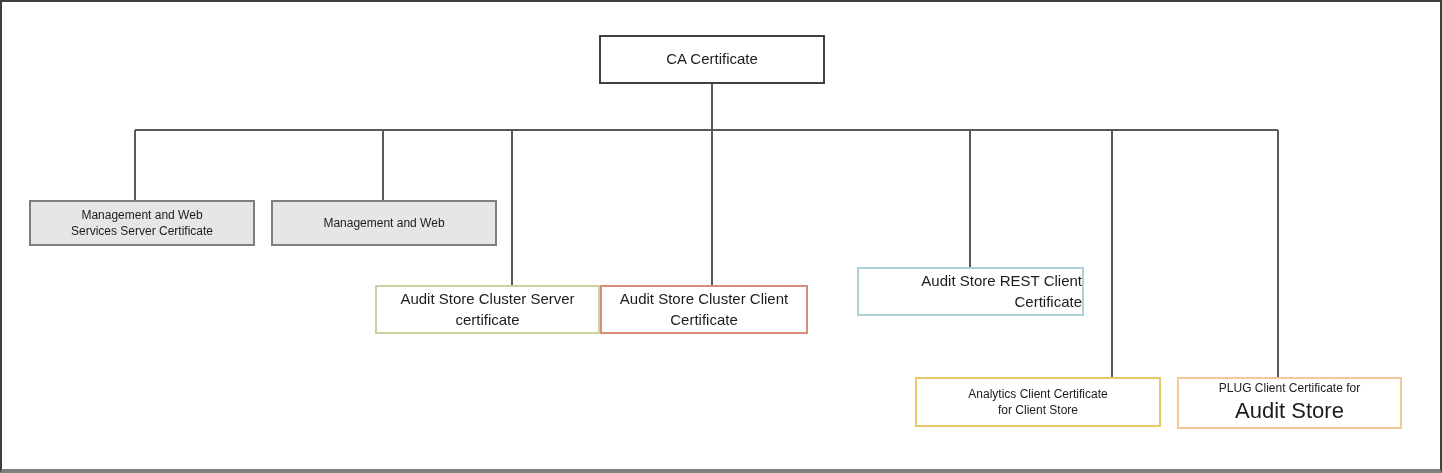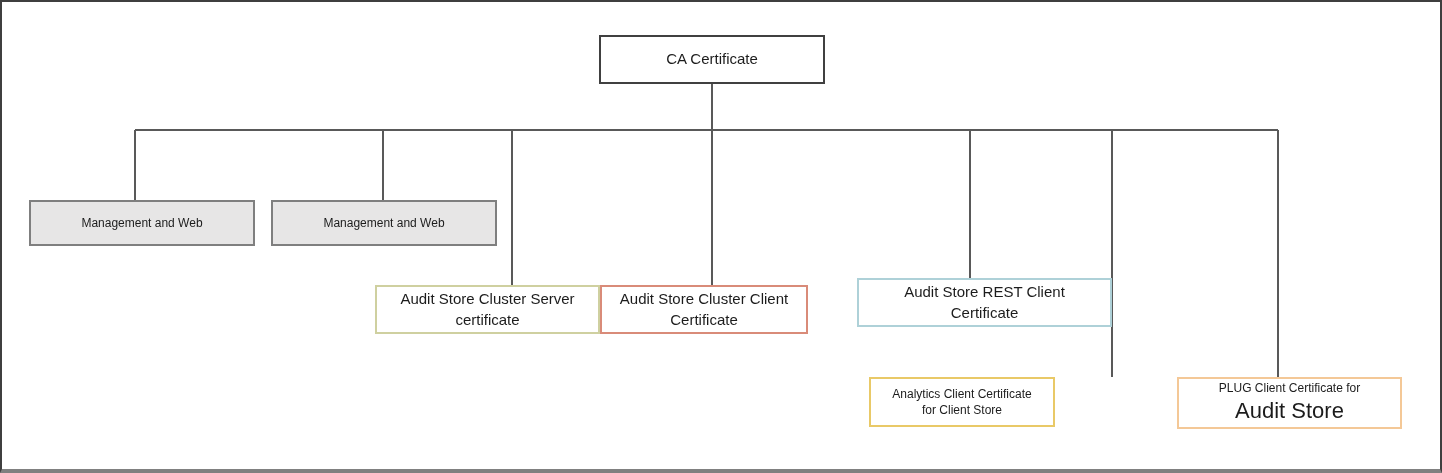--- a/index.html
+++ b/index.html
@@ -52,42 +52,43 @@
       <path d="M1276,128 L1276,375"></path>
     </g>
   </svg>
 
   <div class="node fs15" style="left: 597px; top: 33px; width: 226px; height: 49px; border-color: rgb(64, 64, 64); background-color: rgb(255, 255, 255);">
     <span class="l1">CA Certificate</span>
   </div>
 
   <div class="node fs14" style="left: 27px; top: 198px; width: 226px; height: 46px; border-color: rgb(127, 127, 127); background-color: rgb(231, 230, 230);">
     <span class="l1">Management and Web</span>
+    <span class="l2">Services Server Certificate</span>
   </div>
 
   <div class="node fs14" style="left: 269px; top: 198px; width: 226px; height: 46px; border-color: rgb(127, 127, 127); background-color: rgb(231, 230, 230);">
     <span class="l1">Management and Web</span>
   </div>
 
   <div class="node fs15" style="left: 337px; top: 283px; width: 225px; height: 49px; border-color: rgb(207, 208, 160); background-color: rgb(255, 255, 255); margin-left: 36px;">
     <span class="l1">Audit Store Cluster Server</span>
     <span class="l2">certificate</span>
   </div>
 
   <div class="node fs15" style="left: 598px; top: 283px; width: 208px; height: 49px; border-color: rgb(217, 139, 121); background-color: rgb(255, 255, 255);">
     <span class="l1">Audit Store Cluster Client</span>
     <span class="l2">Certificate</span>
   </div>
 
-  <div class="node fs15" style="left: 855px; top: 276px; width: 255px; height: 49px; border-color: rgb(174, 209, 216); background-color: rgb(255, 255, 255);">
+  <div class="node fs15" style="left: 855px; top: 265px; width: 227px; height: 49px; border-color: rgb(174, 209, 216); background-color: rgb(255, 255, 255); align-items: flex-end;">
     <span class="l1">Audit Store REST Client</span>
     <span class="l2">Certificate</span>
   </div>
 
-  <div class="node fs14" style="left: 867px; top: 375px; width: 186px; height: 50px; border-color: rgb(233, 201, 103); background-color: rgb(255, 255, 255);">
+  <div class="node fs14" style="left: 913px; top: 375px; width: 246px; height: 50px; border-color: rgb(233, 201, 103); background-color: rgb(255, 255, 255);">
     <span class="l1">Analytics Client Certificate</span>
     <span class="l2">for Client Store</span>
   </div>
 
   <div class="node plug" style="left: 1175px; top: 375px; width: 225px; height: 52px; border-color: rgb(244, 200, 151); background-color: rgb(255, 255, 255);">
     <span class="l1">PLUG Client Certificate for</span>
     <span class="l2">Audit Store</span>
   </div>
 
 </div>

